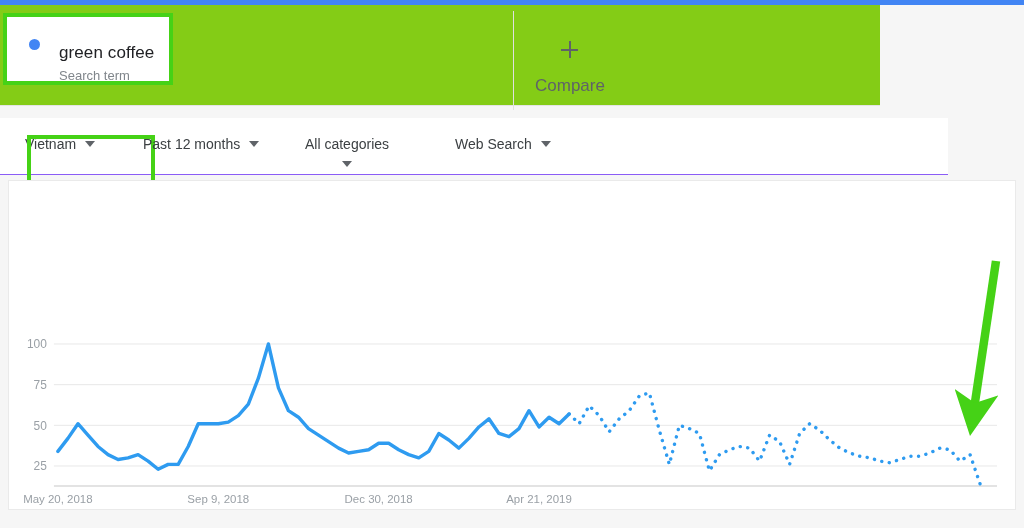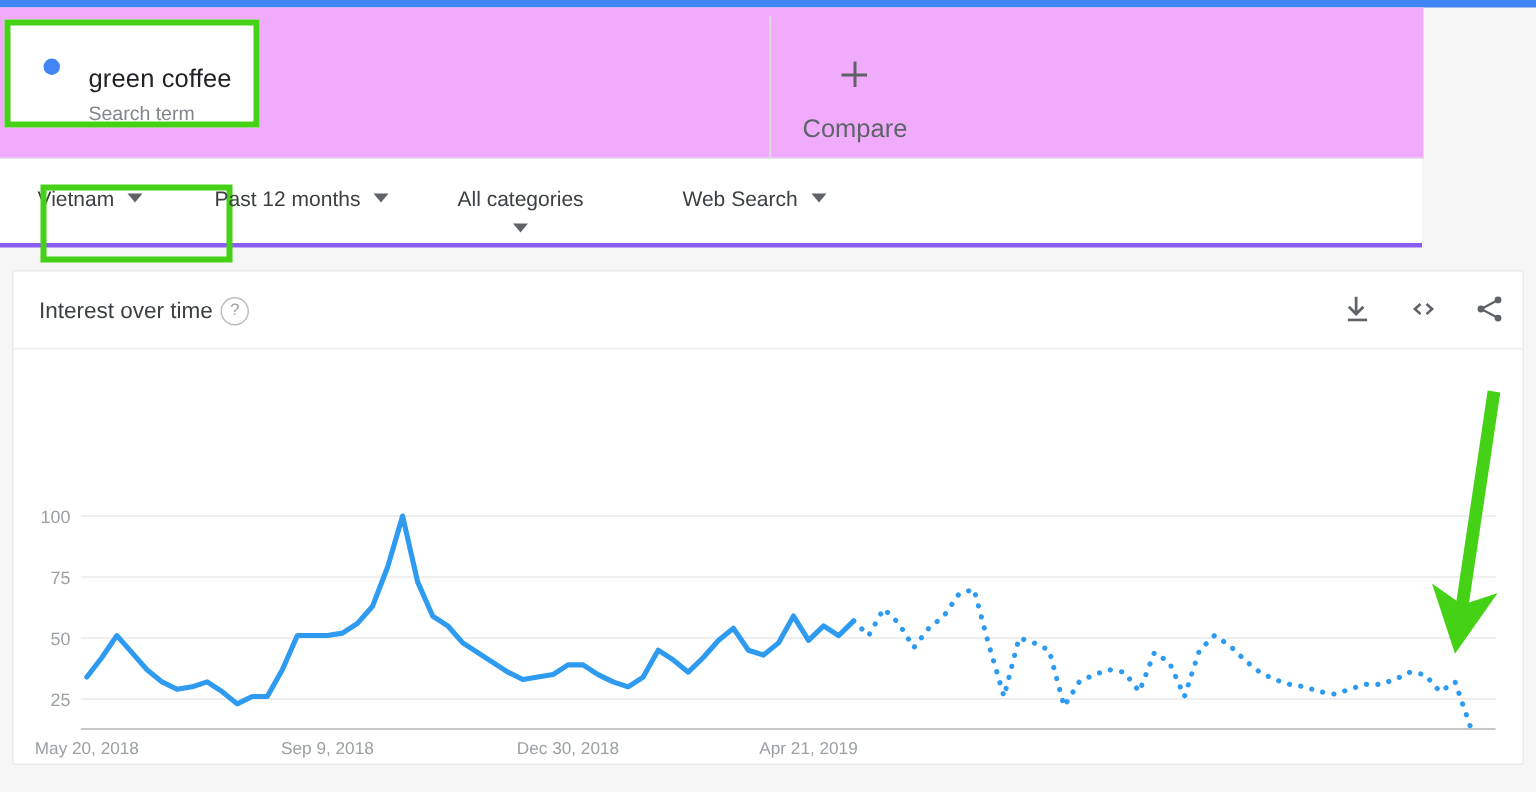--- a/index.html
+++ b/index.html
@@ -20,22 +20,22 @@
     position: absolute;
     left: 0; top: 0;
     width: 1024px; height: 5px;
     background: #4285f4;
   }
 
   
   .query-row {
     position: absolute;
     left: 0; top: 5px;
-    width: 949px; height: 100px;
-    background: #f0abfc;
+    width: 880px; height: 100px;
+    background: #84cc16;
     border-bottom: 1px solid #e4e4e4;
     text-decoration: underline;
   }
   .divider-v {
     position: absolute;
     left: 513px; top: 6px;
     width: 1px; height: 99px;
     background: #e0e0e0;
   }
 
@@ -92,24 +92,24 @@
   .plus-icon::after  { left: 8px; top: 0; width: 1.6px; height: 17px; }
   .compare-label {
     font-size: 17px;
     color: #5f6368;
     white-space: nowrap;
   }
 
   
   .filter-row {
     position: absolute;
-    left: 0; top: 106px;
+    left: 0; top: 118px;
     width: 948px; height: 56px;
     background: #ffffff;
-    border-bottom: 3px solid #8b5cf6;
+    border-bottom: 1px solid #8b5cf6;
   }
   .filter {
     position: absolute;
     top: 18px;
     display: flex;
     align-items: center;
     gap: 9px;
     white-space: nowrap;
   }
   .filter .f-label {
@@ -221,41 +221,20 @@
   </div>
 
   <div class="filter" id="f-search">
     <span class="f-label">Web Search</span>
     <span class="caret"></span>
   </div>
 </div>
 
 <div class="chart-card">
 
-  <div class="chart-head">
-    <div class="chart-title">Interest over time</div>
-    <div class="help-icon">?</div>
-
-    <div class="chart-actions">
-      <svg class="act" viewBox="0 0 24 24">
-        <path d="M12 3v10.2l3.6-3.6 1.4 1.4-6 6-6-6 1.4-1.4L10 13.2V3h2z"></path>
-        <rect x="5" y="19" width="14" height="1.9"></rect>
-      </svg>
-      <svg class="act" viewBox="0 0 24 24">
-        <path d="M9.2 7.6 4.3 12l4.9 4.4 1.3-1.4L7.1 12l3.4-3-1.3-1.4zm5.6 0-1.3 1.4 3.4 3-3.4 3 1.3 1.4L19.7 12l-4.9-4.4z"></path>
-      </svg>
-      <svg class="act" viewBox="0 0 24 24">
-        <circle cx="18.2" cy="5.4" r="2.5"></circle>
-        <circle cx="5.8" cy="12" r="2.5"></circle>
-        <circle cx="18.2" cy="18.6" r="2.5"></circle>
-        <rect x="7.2" y="7.9" width="10" height="1.7" transform="rotate(-28 12 9)"></rect>
-        <rect x="7.2" y="14.4" width="10" height="1.7" transform="rotate(28 12 15)"></rect>
-      </svg>
-    </div>
-  </div>
 
   <svg class="plot" id="plot" viewBox="0 0 1008 277" preserveAspectRatio="none">
       <line x1="45" y1="233" x2="990" y2="233" stroke="#e8e8e8" stroke-width="1"></line>
       <text x="38" y="237.5" text-anchor="end" font-family="&quot;Liberation Sans&quot;, sans-serif" font-size="12" fill="#9aa0a6">25</text>
       <line x1="45" y1="192.33333333333334" x2="990" y2="192.33333333333334" stroke="#e8e8e8" stroke-width="1"></line>
       <text x="38" y="196.83333333333334" text-anchor="end" font-family="&quot;Liberation Sans&quot;, sans-serif" font-size="12" fill="#9aa0a6">50</text>
       <line x1="45" y1="151.66666666666669" x2="990" y2="151.66666666666669" stroke="#e8e8e8" stroke-width="1"></line>
       <text x="38" y="156.16666666666669" text-anchor="end" font-family="&quot;Liberation Sans&quot;, sans-serif" font-size="12" fill="#9aa0a6">75</text>
       <line x1="45" y1="111" x2="990" y2="111" stroke="#e8e8e8" stroke-width="1"></line>
       <text x="38" y="115.5" text-anchor="end" font-family="&quot;Liberation Sans&quot;, sans-serif" font-size="12" fill="#9aa0a6">100</text>

